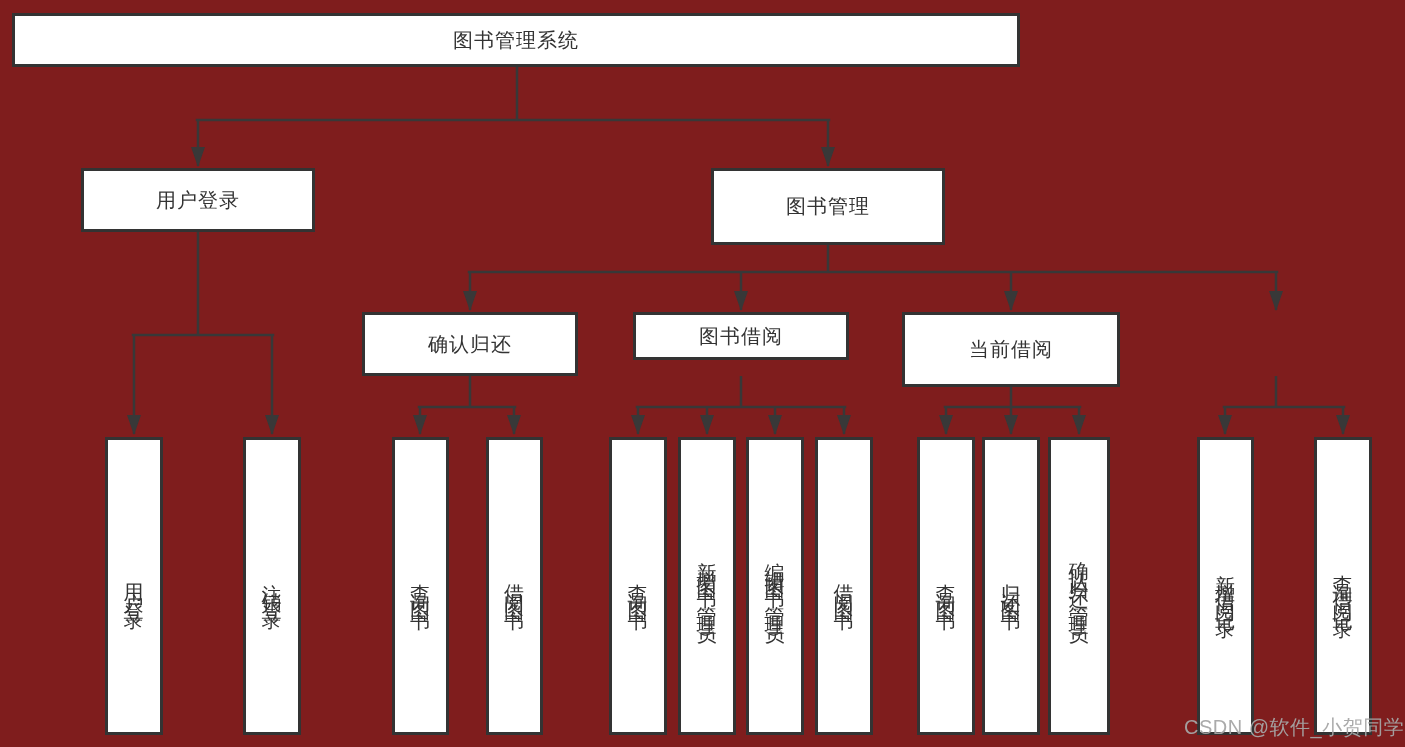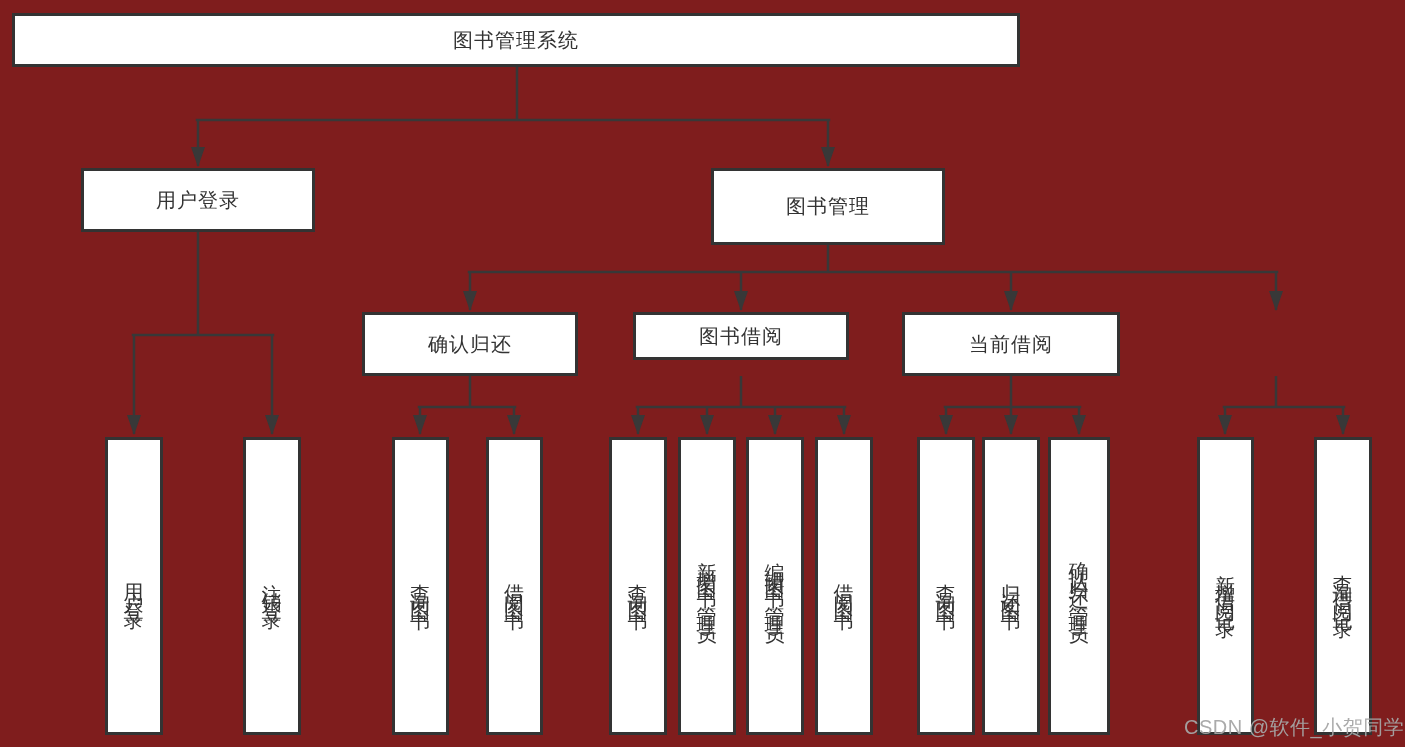--- a/index.html
+++ b/index.html
@@ -124,21 +124,21 @@
   <div class="hbox" style="left:711px;top:168px;width:234px;height:77px;">
     <span>图书管理</span>
   </div>
 
   <div class="hbox" style="left:362px;top:312px;width:216px;height:64px;">
     <span>确认归还</span>
   </div>
   <div class="hbox" style="left:633px;top:312px;width:216px;height:48px;">
     <span>图书借阅</span>
   </div>
-  <div class="hbox" style="left:902px;top:312px;width:218px;height:64px;text-align:center;">
+  <div class="hbox" style="left:902px;top:312px;width:218px;height:75px;text-align:center;">
     <span>当前借阅</span>
   </div>
 
   <div class="vbox" style="left:105px;width:58px;">
     <span class="vlabel">用户登录</span>
   </div>
   <div class="vbox" style="left:243px;width:58px;">
     <span class="vlabel">注销登录</span>
   </div>
 

